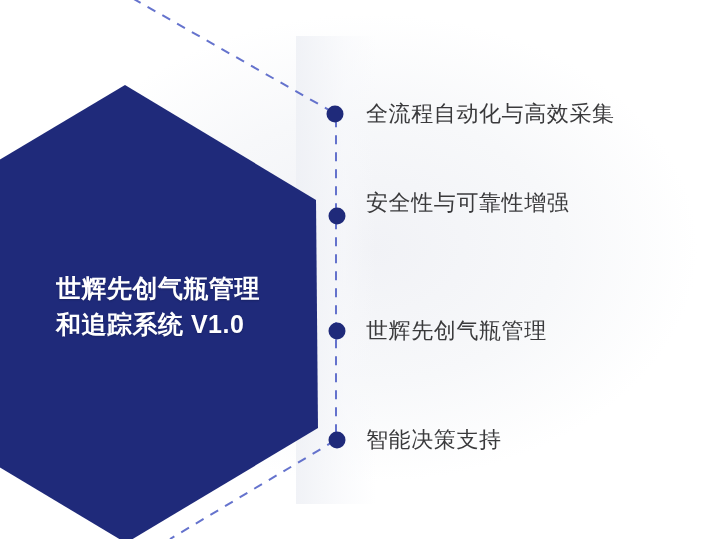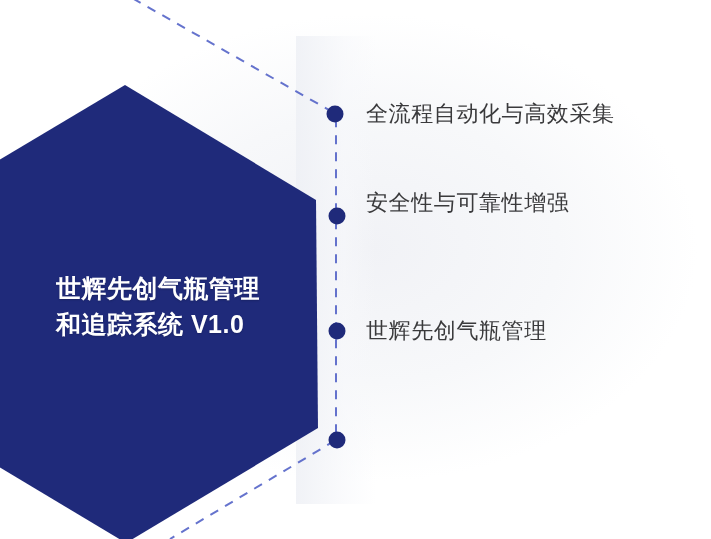--- a/index.html
+++ b/index.html
@@ -112,16 +112,19 @@
     </div>
 
     <div class="feature-item f1">
       <span class="feature-label">安全性与可靠性增强</span>
     </div>
 
     <div class="feature-item f2">
       <span class="feature-label">世辉先创气瓶管理</span>
     </div>
 
+    <div class="feature-item f3">
+      <span class="feature-label">智能决策支持</span>
+    </div>
 
   </div>
 
 </div>
 
 </body></html>

